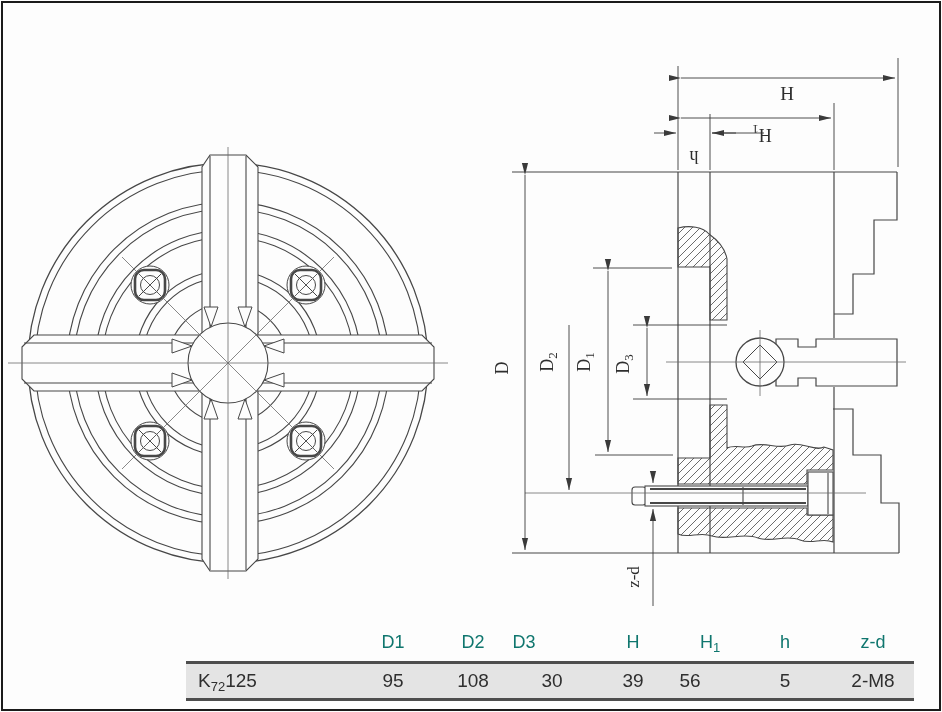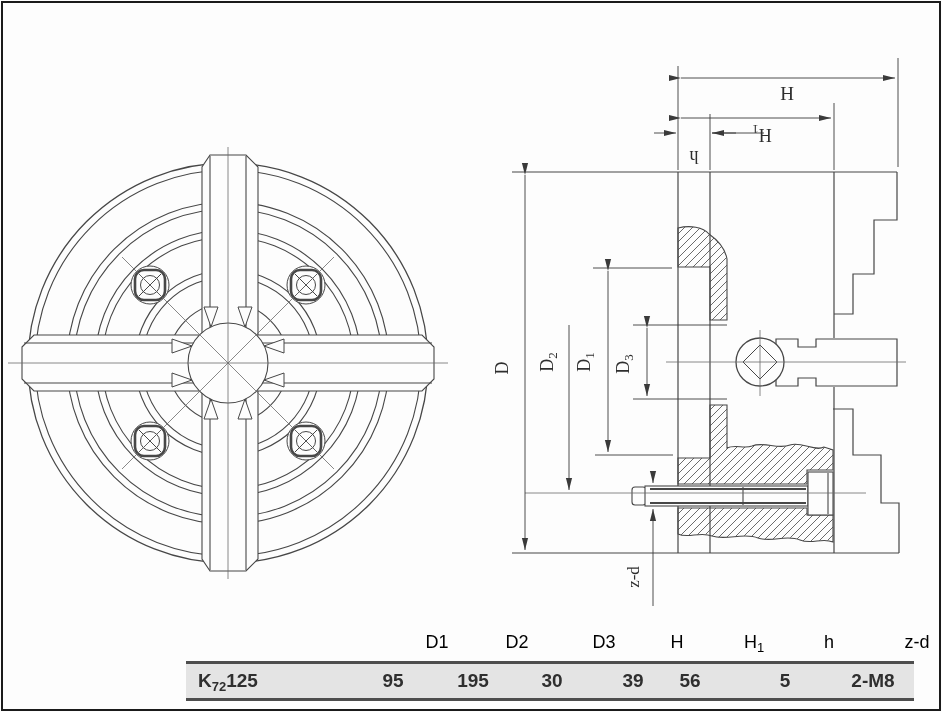--- a/index.html
+++ b/index.html
@@ -3,23 +3,23 @@
 <meta charset="utf-8">
 <style>
   html,body{margin:0;padding:0;background:#fff;}
   #stage{position:relative;width:942px;height:712px;background:#fdfdfd;overflow:hidden;
          font-family:"Liberation Sans",sans-serif;}
   .frame{position:absolute;inset:1px;border:2px solid #1b1b1b;pointer-events:none;}
   svg{position:absolute;left:0;top:0;}
   svg text{font-family:"Liberation Serif","DejaVu Serif",serif;fill:#2e2e2e;}
   
   .tbl-header{position:absolute;top:630px;height:24px;line-height:24px;
-      font-size:18px;color:#000000;transform:translateX(-50%);white-space:nowrap;margin-left:44px;}
+      font-size:18px;color:#0f766e;transform:translateX(-50%);white-space:nowrap;}
   .tbl-row{position:absolute;left:186px;width:728px;top:661px;height:34px;
-      background:#e4e4e4;border-top:3px solid #4d4d4d;border-bottom:3px solid #4d4d4d;font-weight:bold;}
+      background:#e4e4e4;border-top:3px solid #4d4d4d;border-bottom:3px solid #4d4d4d;}
   .tbl-cell{position:absolute;top:0;height:34px;line-height:34px;font-size:19px;
       color:#2f2f2f;transform:translateX(-50%);white-space:nowrap;}
   .tbl-model{position:absolute;left:12px;top:0;height:34px;line-height:34px;
       font-size:19px;color:#2f2f2f;white-space:nowrap;}
   .sub{font-size:13px;vertical-align:-4px;}
 </style>
 </head>
 <body>
 
 <div id="stage">
@@ -188,30 +188,30 @@
       <text x="787" y="100" font-size="19">H</text>
       <text x="762" y="129" transform="rotate(180 762 129)"><tspan>H</tspan><tspan dy="4" font-size="13">1</tspan></text>
       <text x="694" y="151" transform="rotate(180 694 151)">h</text>
       <text x="639" y="577" font-size="17" transform="rotate(-90 639 577)">z-d</text>
     </g>
   </svg>
 
   <div>
     <div class="tbl-header" style="left:393px"><span>D1</span><span class="sub"></span></div>
     <div class="tbl-header" style="left:473px"><span>D2</span><span class="sub"></span></div>
-    <div class="tbl-header" style="left:560px"><span>D3</span><span class="sub"></span></div>
+    <div class="tbl-header" style="left:524px"><span>D3</span><span class="sub"></span></div>
     <div class="tbl-header" style="left:633px"><span>H</span><span class="sub"></span></div>
     <div class="tbl-header" style="left:710px"><span>H</span><span class="sub">1</span></div>
     <div class="tbl-header" style="left:785px"><span>h</span><span class="sub"></span></div>
     <div class="tbl-header" style="left:873px"><span>z-d</span><span class="sub"></span></div>
 
     <div class="tbl-row">
       <div class="tbl-model"><span>K</span><span class="sub">72</span><span>125</span></div>
       <div class="tbl-cell" style="left:207px">95</div>
-      <div class="tbl-cell" style="left:287px">195</div>
+      <div class="tbl-cell" style="left:287px">108</div>
       <div class="tbl-cell" style="left:366px">30</div>
       <div class="tbl-cell" style="left:447px">39</div>
       <div class="tbl-cell" style="left:504px">56</div>
       <div class="tbl-cell" style="left:599px">5</div>
       <div class="tbl-cell" style="left:687px">2-M8</div>
     </div>
   </div>
 </div>
 
 </body></html>

